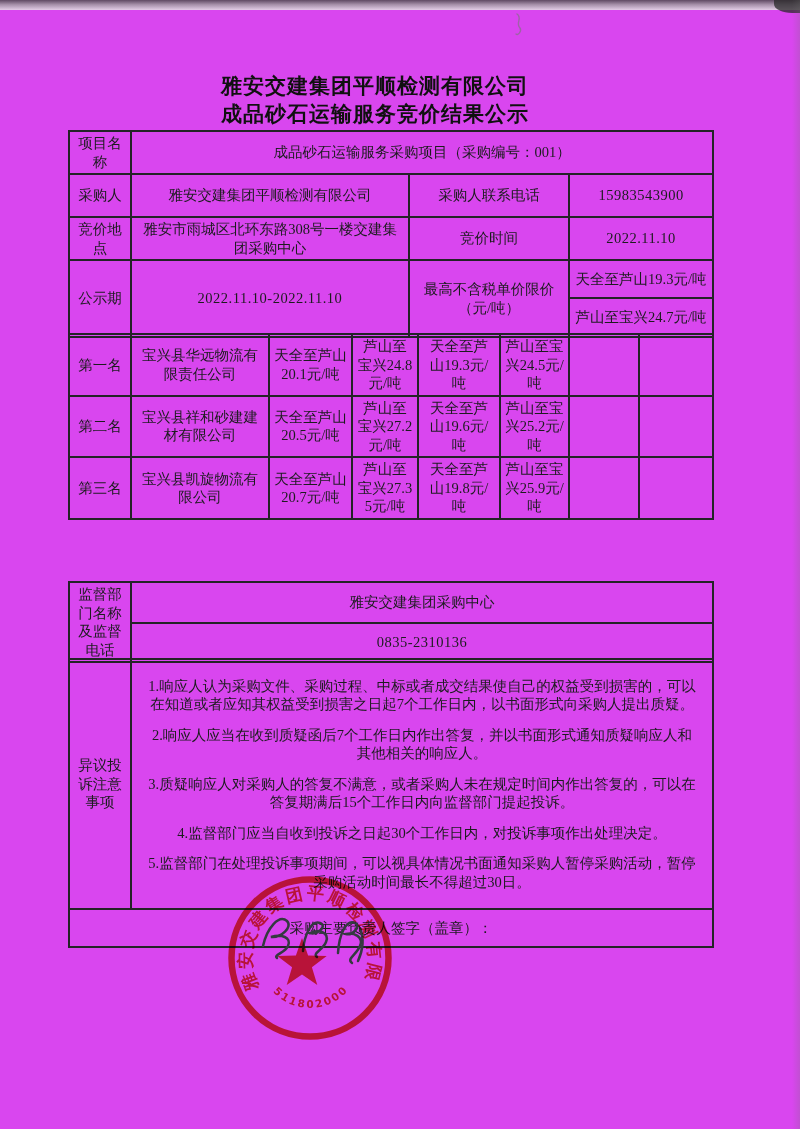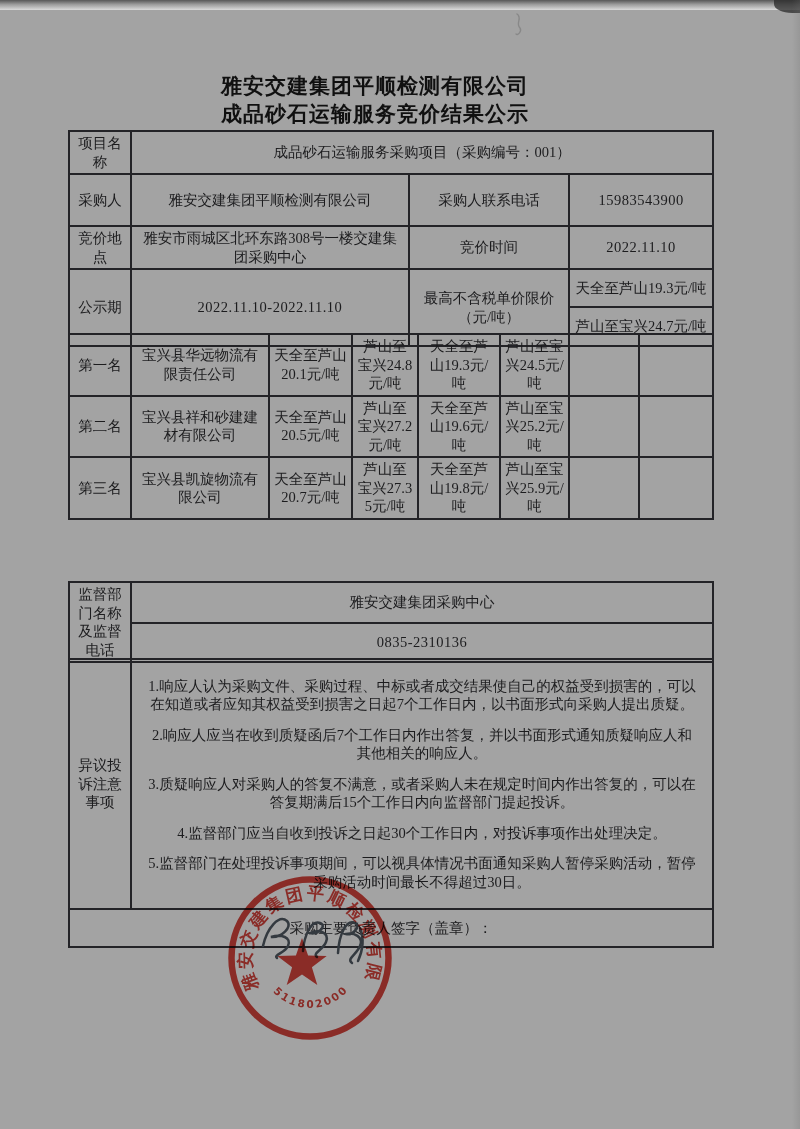--- a/index.html
+++ b/index.html
@@ -1,19 +1,19 @@
 <!DOCTYPE html>
 <html><head>
 <meta charset="utf-8">
 <style>
   * { margin:0; padding:0; box-sizing:border-box; }
   html,body { background:#ffffff; }
   .page {
     position:relative; width:800px; height:1129px;
-    background:#a3a3a3; overflow:hidden;
+    background:#d946ef; overflow:hidden;
     font-family:"Liberation Serif","DejaVu Serif",serif;
     color:#1c1c1e;
   }
   .scan-top {
     position:absolute; top:0; left:0; right:0; height:10px;
     background:linear-gradient(180deg,#4a4a4a 0%,#9b9b9b 45%,#e4e4e4 100%);
     opacity:.85;
   }
   .scan-corner {
     position:absolute; top:0; right:0; width:26px; height:13px;
@@ -74,21 +74,21 @@
         <col style="width:62px">
         <col style="width:278px">
         <col style="width:160px">
         <col style="width:144px">
       </colgroup>
     <tbody>
         <tr style="height:43px;">
       <td class="lbl">项目名称</td>
       <td class="left" colspan="3">成品砂石运输服务采购项目（采购编号：001）</td>
     </tr>
-    <tr style="height:52px;">
+    <tr style="height:43px;">
       <td class="lbl">采购人</td>
       <td class="left">雅安交建集团平顺检测有限公司</td>
       <td>采购人联系电话</td>
       <td class="num">15983543900</td>
     </tr>
     <tr style="height:41px;padding-left:28px;">
       <td class="lbl">竞价地点</td>
       <td class="left">雅安市雨城区北环东路308号一楼交建集团采购中心</td>
       <td>竞价时间</td>
       <td class="num">2022.11.10</td>

